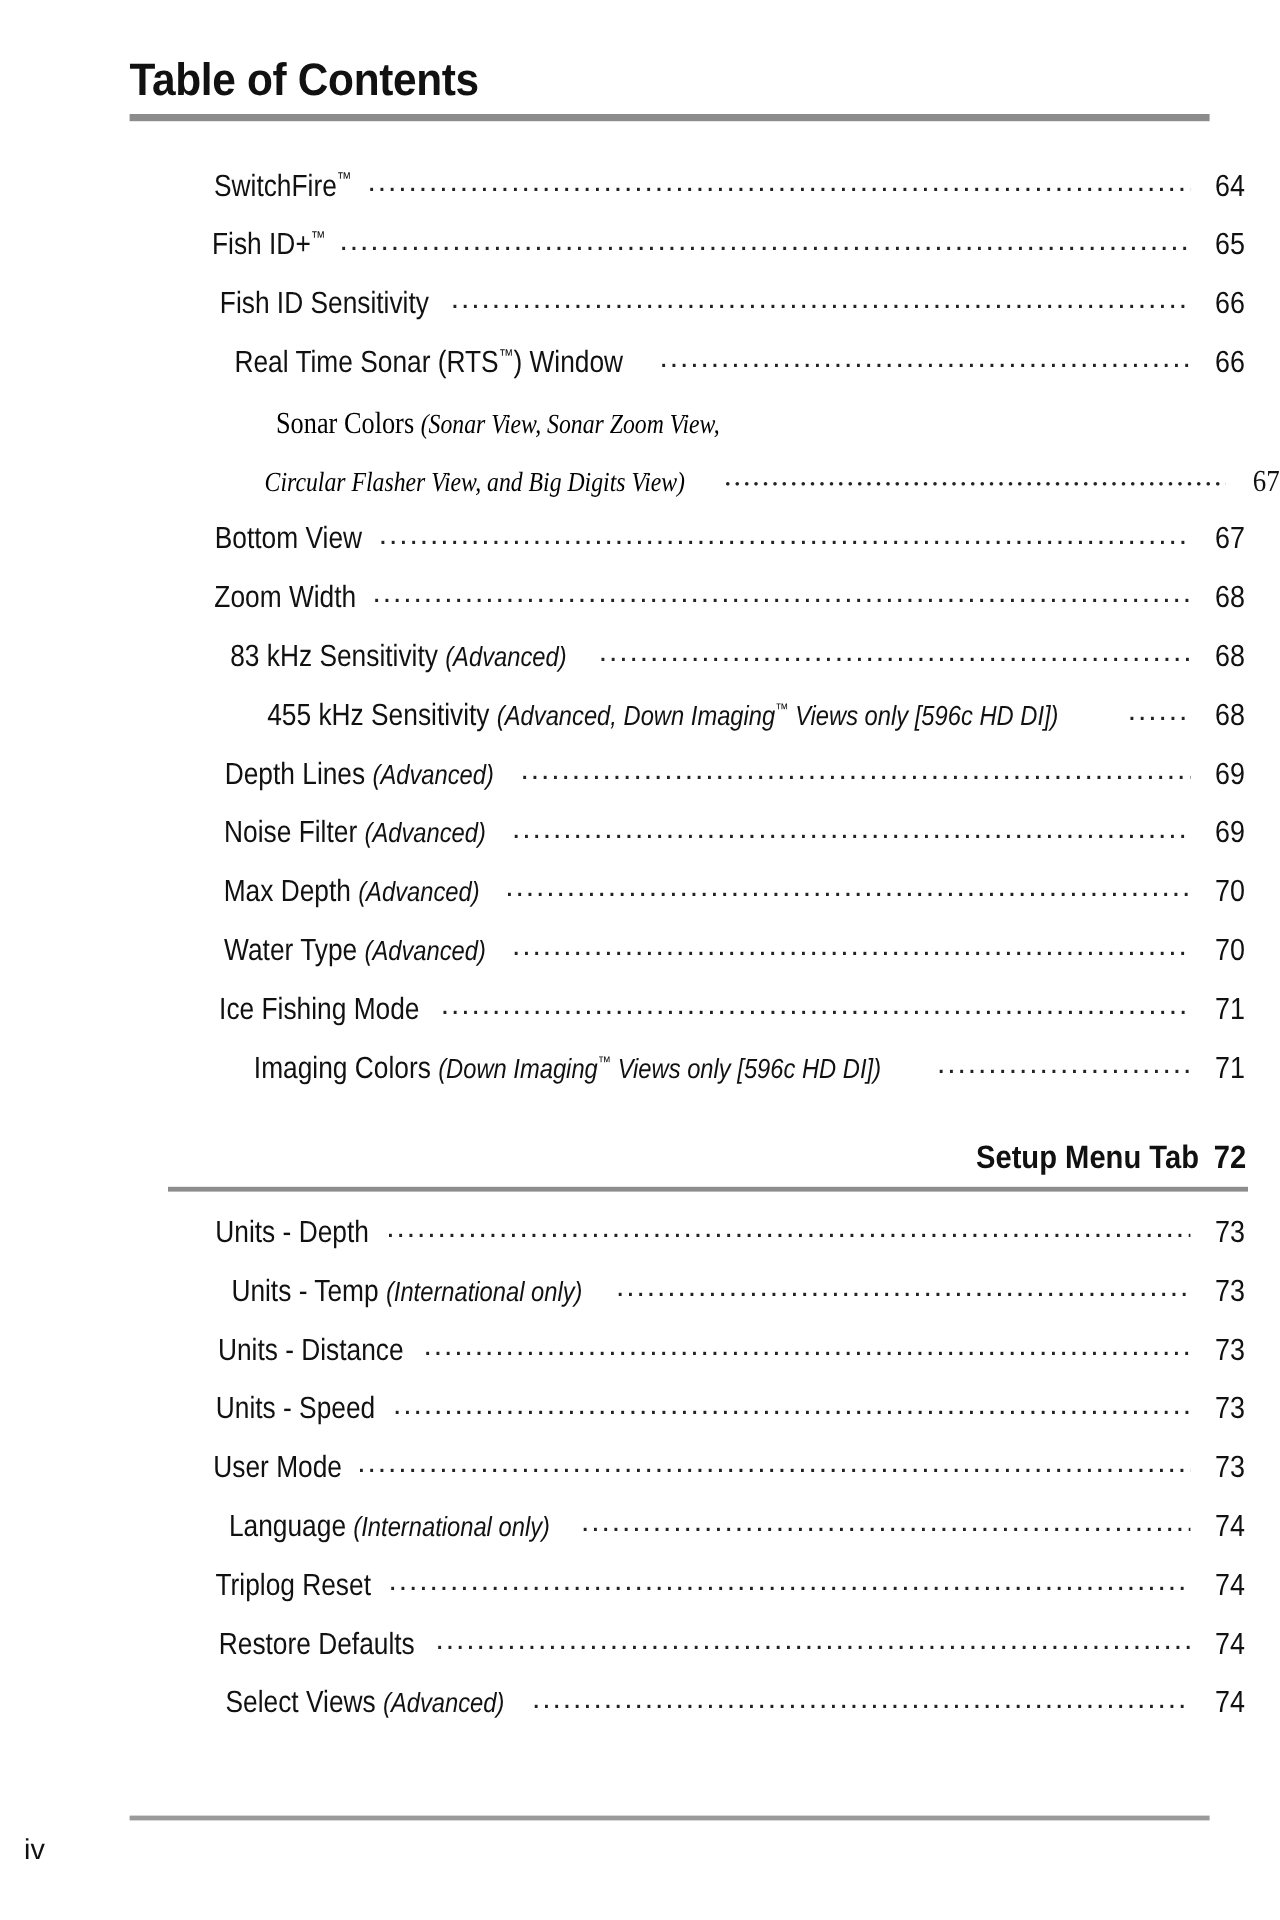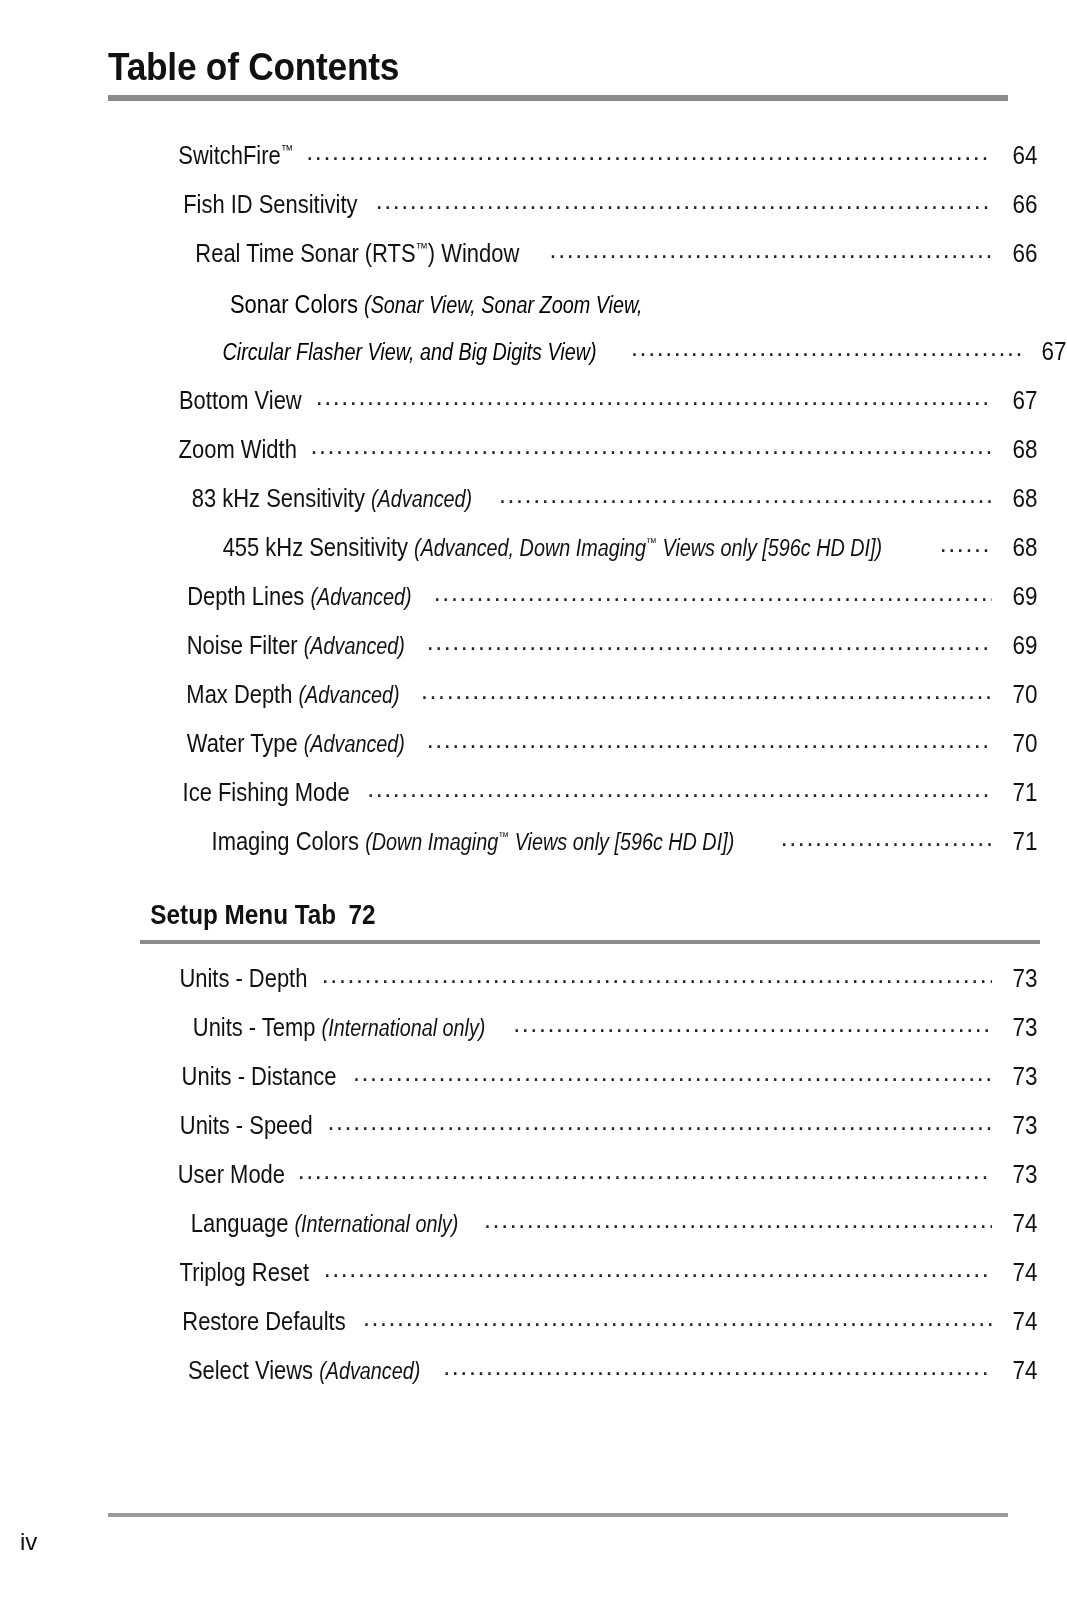--- a/index.html
+++ b/index.html
@@ -70,20 +70,21 @@
   .toc-entry {
     padding-left: 29px;
     height: 49px;
     line-height: 49px;
   }
   .toc-entry.two-line {
     height: 98px;
     line-height: 49px;
     display: block;
     position: relative;
+    font-family: Liberation Serif, serif;
   }
 
   .label-wrap {
     flex: 0 1 auto;
     white-space: nowrap;
     font-size: 25.5px;
     color: #111;
     transform: scaleX(0.86);
     transform-origin: left baseline;
   }
@@ -155,21 +156,21 @@
 
   
   .section-block {
     margin-left: 88px;
     width: 900px;
     margin-top: 26px;
   }
   .section-row {
     display: flex;
     align-items: baseline;
-    justify-content: flex-start;
+    justify-content: flex-end;
     height: 46px;
     line-height: 46px;
   }
   .section-title {
     font-size: 27px;
     font-weight: bold;
     color: #111;
     transform: scaleX(0.9);
     transform-origin: left baseline;
     white-space: nowrap;
@@ -216,20 +217,25 @@
   <div class="toc-heading">Table of Contents</div>
 
   <div class="heading-rule"></div>
 
   <div class="toc-list">
     <div id="entries-container">
         <div class="toc-row toc-entry">
           <span class="label-wrap"><span class="label-main">SwitchFire<sup class="tm">™</sup></span></span>
           <span class="dots"></span>
           <span class="pagenum">64</span>
+        </div>
+        <div class="toc-row toc-entry">
+          <span class="label-wrap"><span class="label-main">Fish ID+<sup class="tm">™</sup></span></span>
+          <span class="dots"></span>
+          <span class="pagenum">65</span>
         </div>
         <div class="toc-row toc-entry">
           <span class="label-wrap"><span class="label-main">Fish ID Sensitivity</span></span>
           <span class="dots"></span>
           <span class="pagenum">66</span>
         </div>
         <div class="toc-row toc-entry">
           <span class="label-wrap"><span class="label-main">Real Time Sonar (RTS<sup class="tm">™</sup>) Window</span></span>
           <span class="dots"></span>
           <span class="pagenum">66</span>

